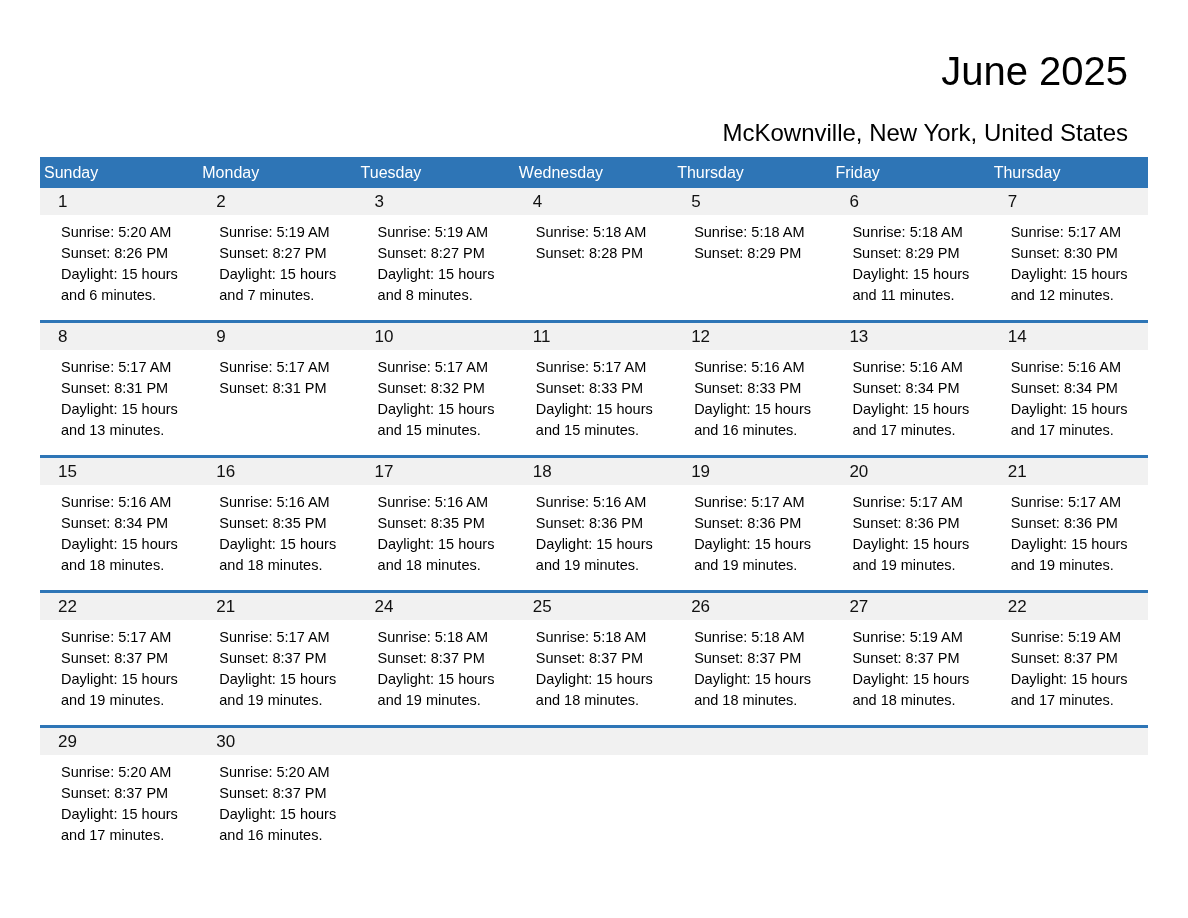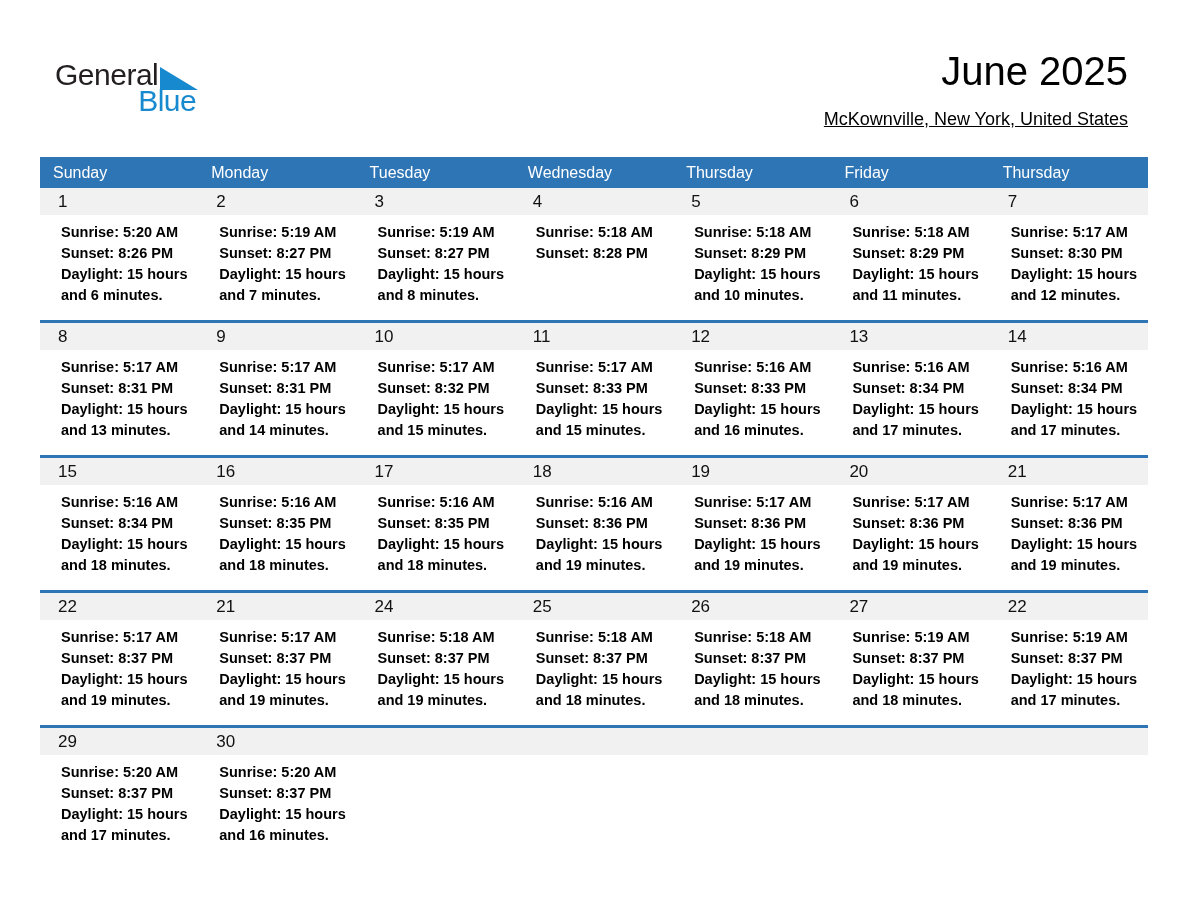--- a/index.html
+++ b/index.html
@@ -26,61 +26,50 @@
   .logo-row2 { text-align: right; padding-right: 2px; }
   .logo-blue {
     font-size: 30px; line-height: 28px; margin-top: -3px; display: inline-block;
     color: var(--c-logo-blue, #1789CE);
     letter-spacing: -0.5px;
   }
 
   
   .titles { position: absolute; right: 60px; top: 48px; text-align: right; }
   .month-title { font-size: 40px; line-height: 46px; font-weight: 400; }
-  .location { font-size: 18px; line-height: 30px; margin-top: 10px; text-decoration: underline; }
+  .location { font-size: 24px; line-height: 30px; margin-top: 24px; }
 
   
   .calendar { position: absolute; left: 40px; top: 157px; width: 1108px; }
   .weekday-row { display: flex; height: 31px; background: var(--c-header, #2E75B6); }
   .weekday-cell {
     flex: 1; min-width: 0; box-sizing: border-box;
     color: #ffffff; font-size: 16px; line-height: 31px;
-    padding-left: 13px; overflow: hidden; white-space: nowrap;
+    padding-left: 4px; overflow: hidden; white-space: nowrap;
   }
   .week-row { display: flex; height: 132px; }
   .week-row + .week-row { border-top: 3px solid var(--c-divider, #2E75B6); }
   .day-cell { flex: 1; min-width: 0; display: flex; flex-direction: column; }
   .day-bar {
     height: 27px; line-height: 28px; box-sizing: border-box;
     background: var(--c-daybar, #F1F1F1);
     font-size: 17px; padding-left: 18px; color: #111111;
   }
   .cell-body {
     box-sizing: border-box;
     padding: 7px 6px 0 21px;
-    font-size: 14.5px; line-height: 21px; color: #000000; font-weight: bold;
+    font-size: 14.5px; line-height: 21px; color: #000000;
   }
   .detail-line { }
 </style>
 </head>
 <body>
 
 <div class="page">
 
-  <div class="logo">
-    <div class="logo-row1">
-      <span class="logo-general">General</span>
-      <svg class="logo-triangle" viewBox="0 0 38 23" aria-hidden="true">
-        <polygon points="0,0 38,23 0,23"></polygon>
-      </svg>
-    </div>
-    <div class="logo-row2">
-      <span class="logo-blue">Blue</span>
-    </div>
-  </div>
 
   <div class="titles">
     <div class="month-title">June 2025</div>
     <div class="location">McKownville, New York, United States</div>
   </div>
 
   <div class="calendar">
     <div class="weekday-row" id="weekday-row">
         <div class="weekday-cell">Sunday</div>
         <div class="weekday-cell">Monday</div>
@@ -121,21 +110,20 @@
             <div class="cell-body">
               <div class="detail-line">Sunrise: 5:18 AM</div>
               <div class="detail-line">Sunset: 8:28 PM</div>
             </div>
           </div>
           <div class="day-cell">
             <div class="day-bar">5</div>
             <div class="cell-body">
               <div class="detail-line">Sunrise: 5:18 AM</div>
               <div class="detail-line">Sunset: 8:29 PM</div>
-              <div class="detail-line">Daylight: 15 hours and 10 minutes.</div>
             </div>
           </div>
           <div class="day-cell">
             <div class="day-bar">6</div>
             <div class="cell-body">
               <div class="detail-line">Sunrise: 5:18 AM</div>
               <div class="detail-line">Sunset: 8:29 PM</div>
               <div class="detail-line">Daylight: 15 hours and 11 minutes.</div>
             </div>
           </div>
@@ -155,21 +143,20 @@
               <div class="detail-line">Sunrise: 5:17 AM</div>
               <div class="detail-line">Sunset: 8:31 PM</div>
               <div class="detail-line">Daylight: 15 hours and 13 minutes.</div>
             </div>
           </div>
           <div class="day-cell">
             <div class="day-bar">9</div>
             <div class="cell-body">
               <div class="detail-line">Sunrise: 5:17 AM</div>
               <div class="detail-line">Sunset: 8:31 PM</div>
-              <div class="detail-line">Daylight: 15 hours and 14 minutes.</div>
             </div>
           </div>
           <div class="day-cell">
             <div class="day-bar">10</div>
             <div class="cell-body">
               <div class="detail-line">Sunrise: 5:17 AM</div>
               <div class="detail-line">Sunset: 8:32 PM</div>
               <div class="detail-line">Daylight: 15 hours and 15 minutes.</div>
             </div>
           </div>

